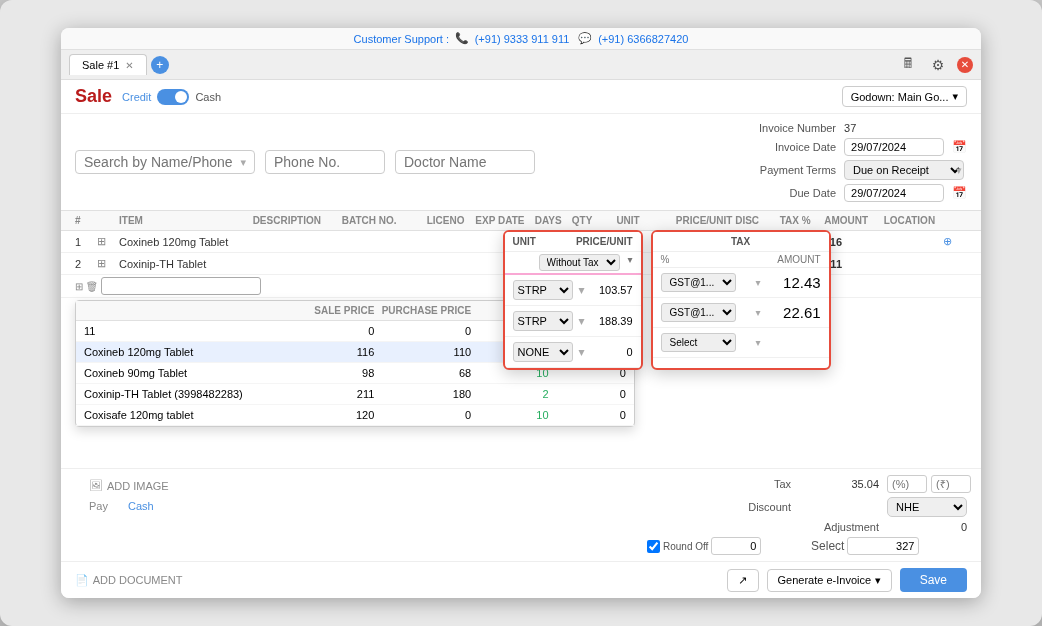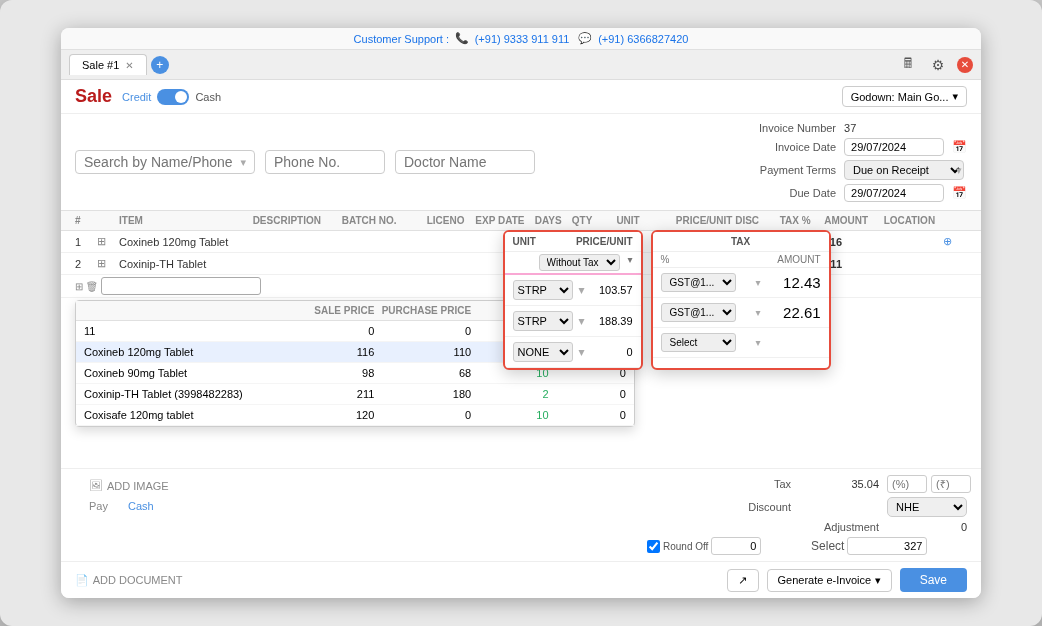--- a/index.html
+++ b/index.html
@@ -472,21 +472,21 @@
     .total-row {
       display: flex;
       align-items: center;
       justify-content: flex-end;
       gap: 8px;
       font-size: 11px;
     }
     .total-label { color: #555; width: 80px; text-align: right; }
     .total-value { width: 80px; text-align: right; color: #333; font-weight: 500; }
     .total-input {
-      width: 80px;
+      width: 72px;
       border: 1px solid #ccc;
       border-radius: 3px;
       padding: 2px 4px;
       font-size: 11px;
       text-align: right;
     }
     .round-off-row {
       display: flex;
       align-items: center;
       justify-content: flex-start;

